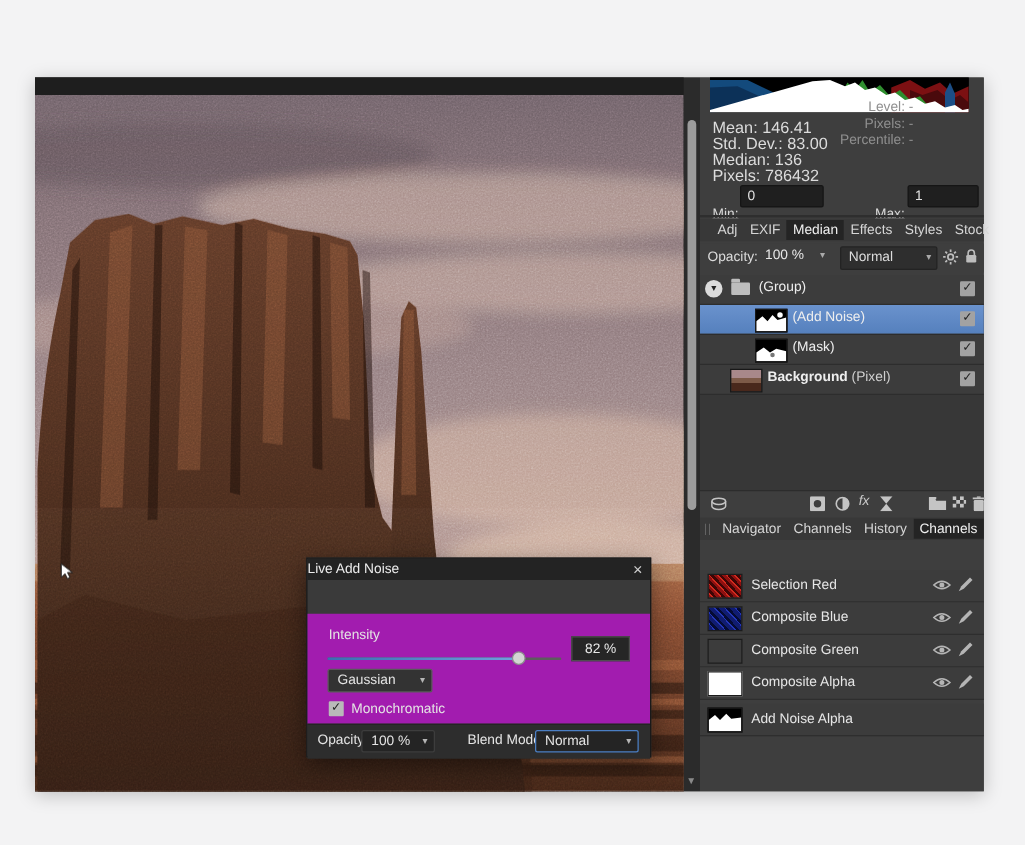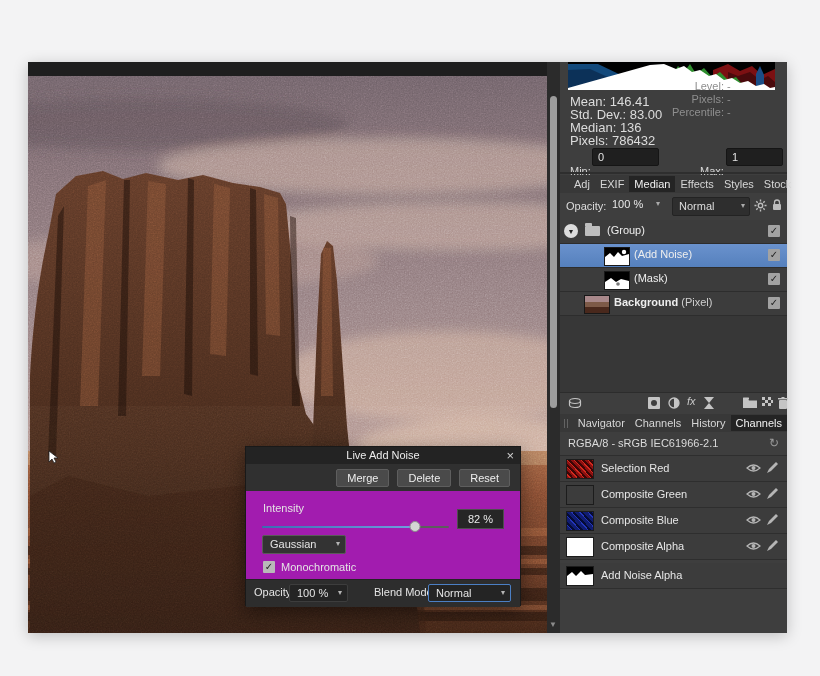--- a/index.html
+++ b/index.html
@@ -74,21 +74,21 @@
   
   .th-red{background:repeating-linear-gradient(47deg,#8c1010 0 2px,#d22a1e 2px 3px,#3d0505 3px 5px);}
   .th-green{background:repeating-linear-gradient(47deg,#0f6b12 0 2px,#34b33a 2px 3px,#05320 3px 5px),#063a08;}
   .th-blue{background:repeating-linear-gradient(47deg,#101c70 0 3px,#2335b8 3px 4px,#050b34 4px 6px);}
   .th-white{background:#fff;}
   .th-black{background:#000;}
   .th-photo{background:linear-gradient(#a8888a 0 38%,#7d5a48 38% 62%,#49281c 62% 100%);}
   
   .dialog{position:absolute;left:245px;top:446px;width:276px;height:160px;background:#3a3a3a;
      border:1px solid #191919;box-shadow:0 6px 18px rgba(0,0,0,.45);box-sizing:border-box;z-index:10;color:#e4e4e4;font-size:11px;}
-  .dlg-title{position:absolute;left:0;top:0;width:100%;height:17px;background:#232323;text-align:center;
+  .dlg-title{position:absolute;left:0;top:0;width:100%;height:17px;background:#232323;text-align:left;
      line-height:17px;color:#ececec;}
   .dlg-close{position:absolute;right:6px;top:0;color:#cfcfcf;font-size:13px;line-height:17px;}
   .dlg-btnrow{position:absolute;left:0;top:17px;width:100%;height:27px;background:#303030;
      display:flex;justify-content:flex-end;align-items:center;gap:8px;padding-right:10px;box-sizing:border-box;}
   .dlg-btn{background:#4a4a4a;border:1px solid #5e5e5e;border-radius:2px;color:#eee;font-size:11px;
      padding:2px 10px;font-family:"Liberation Sans",sans-serif;}
   .dlg-body{position:absolute;left:0;top:44px;width:100%;height:88px;background:#a21caf;}
   .int-label{position:absolute;left:17px;top:11px;}
   .slider{position:absolute;left:16px;top:30px;width:187px;height:11px;}
   .slider-track{position:absolute;left:0;top:5px;width:100%;height:2px;background:#5d5d5d;border-radius:1px;}
@@ -374,58 +374,54 @@
     </div>
 
     <div class="tabbar" style="top:352px">
       <span class="grip"></span>
       <span class="tab">Navigator</span>
       <span class="tab">Channels</span>
       <span class="tab">History</span>
       <span class="tab sel">Channels</span>
     </div>
 
-    <div class="ch-header">
-      <span class="t">RGBA/8 - sRGB IEC61966-2.1</span>
-      <span class="reset">↻</span>
-    </div>
     <div class="ch-list">
       <div class="ch-row">
         <span class="ch-thumb th-red"></span>
         <span class="ch-name">Selection Red</span>
         <span class="ch-eye">
           <svg width="15" height="10" viewBox="0 0 15 10">
               <path d="M1,5 Q7.5,-1 14,5 Q7.5,11 1,5 Z" fill="none" stroke="#b5b5b5" stroke-width="1.2"></path>
               <circle cx="7.5" cy="5" r="2" fill="#b5b5b5"></circle>
             </svg>
         </span>
         <span class="ch-pencil">
           <svg width="13" height="13" viewBox="0 0 13 13">
               <path d="M1,12 L3,8 L10,1 L12,3 L5,10 Z" fill="#b5b5b5"></path>
             </svg>
         </span>
       </div>
       <div class="ch-row">
-        <span class="ch-thumb th-green"></span>
-        <span class="ch-name">Composite Green</span>
+        <span class="ch-thumb th-blue"></span>
+        <span class="ch-name">Composite Blue</span>
         <span class="ch-eye">
           <svg width="15" height="10" viewBox="0 0 15 10">
               <path d="M1,5 Q7.5,-1 14,5 Q7.5,11 1,5 Z" fill="none" stroke="#b5b5b5" stroke-width="1.2"></path>
               <circle cx="7.5" cy="5" r="2" fill="#b5b5b5"></circle>
             </svg>
         </span>
         <span class="ch-pencil">
           <svg width="13" height="13" viewBox="0 0 13 13">
               <path d="M1,12 L3,8 L10,1 L12,3 L5,10 Z" fill="#b5b5b5"></path>
             </svg>
         </span>
       </div>
       <div class="ch-row">
-        <span class="ch-thumb th-blue"></span>
-        <span class="ch-name">Composite Blue</span>
+        <span class="ch-thumb th-green"></span>
+        <span class="ch-name">Composite Green</span>
         <span class="ch-eye">
           <svg width="15" height="10" viewBox="0 0 15 10">
               <path d="M1,5 Q7.5,-1 14,5 Q7.5,11 1,5 Z" fill="none" stroke="#b5b5b5" stroke-width="1.2"></path>
               <circle cx="7.5" cy="5" r="2" fill="#b5b5b5"></circle>
             </svg>
         </span>
         <span class="ch-pencil">
           <svg width="13" height="13" viewBox="0 0 13 13">
               <path d="M1,12 L3,8 L10,1 L12,3 L5,10 Z" fill="#b5b5b5"></path>
             </svg>
@@ -455,25 +451,20 @@
         </span>
         <span class="ch-name">Add Noise Alpha</span>
       </div>
     </div>
   </div>
 </div>
 
 <div class="dialog">
   <div class="dlg-title">Live Add Noise</div>
   <span class="dlg-close">×</span>
-  <div class="dlg-btnrow">
-    <button class="dlg-btn">Merge</button>
-    <button class="dlg-btn">Delete</button>
-    <button class="dlg-btn">Reset</button>
-  </div>
   <div class="dlg-body">
     <span class="int-label">Intensity</span>
     <div class="slider">
       <div class="slider-track"></div>
       <div class="slider-fill" style="width: 82%;"></div>
       <div class="slider-thumb" style="left: 82%;"></div>
     </div>
     <div class="int-value">82 %</div>
     <div class="dd noise-type-dd">
       <span class="txt">Gaussian</span>

